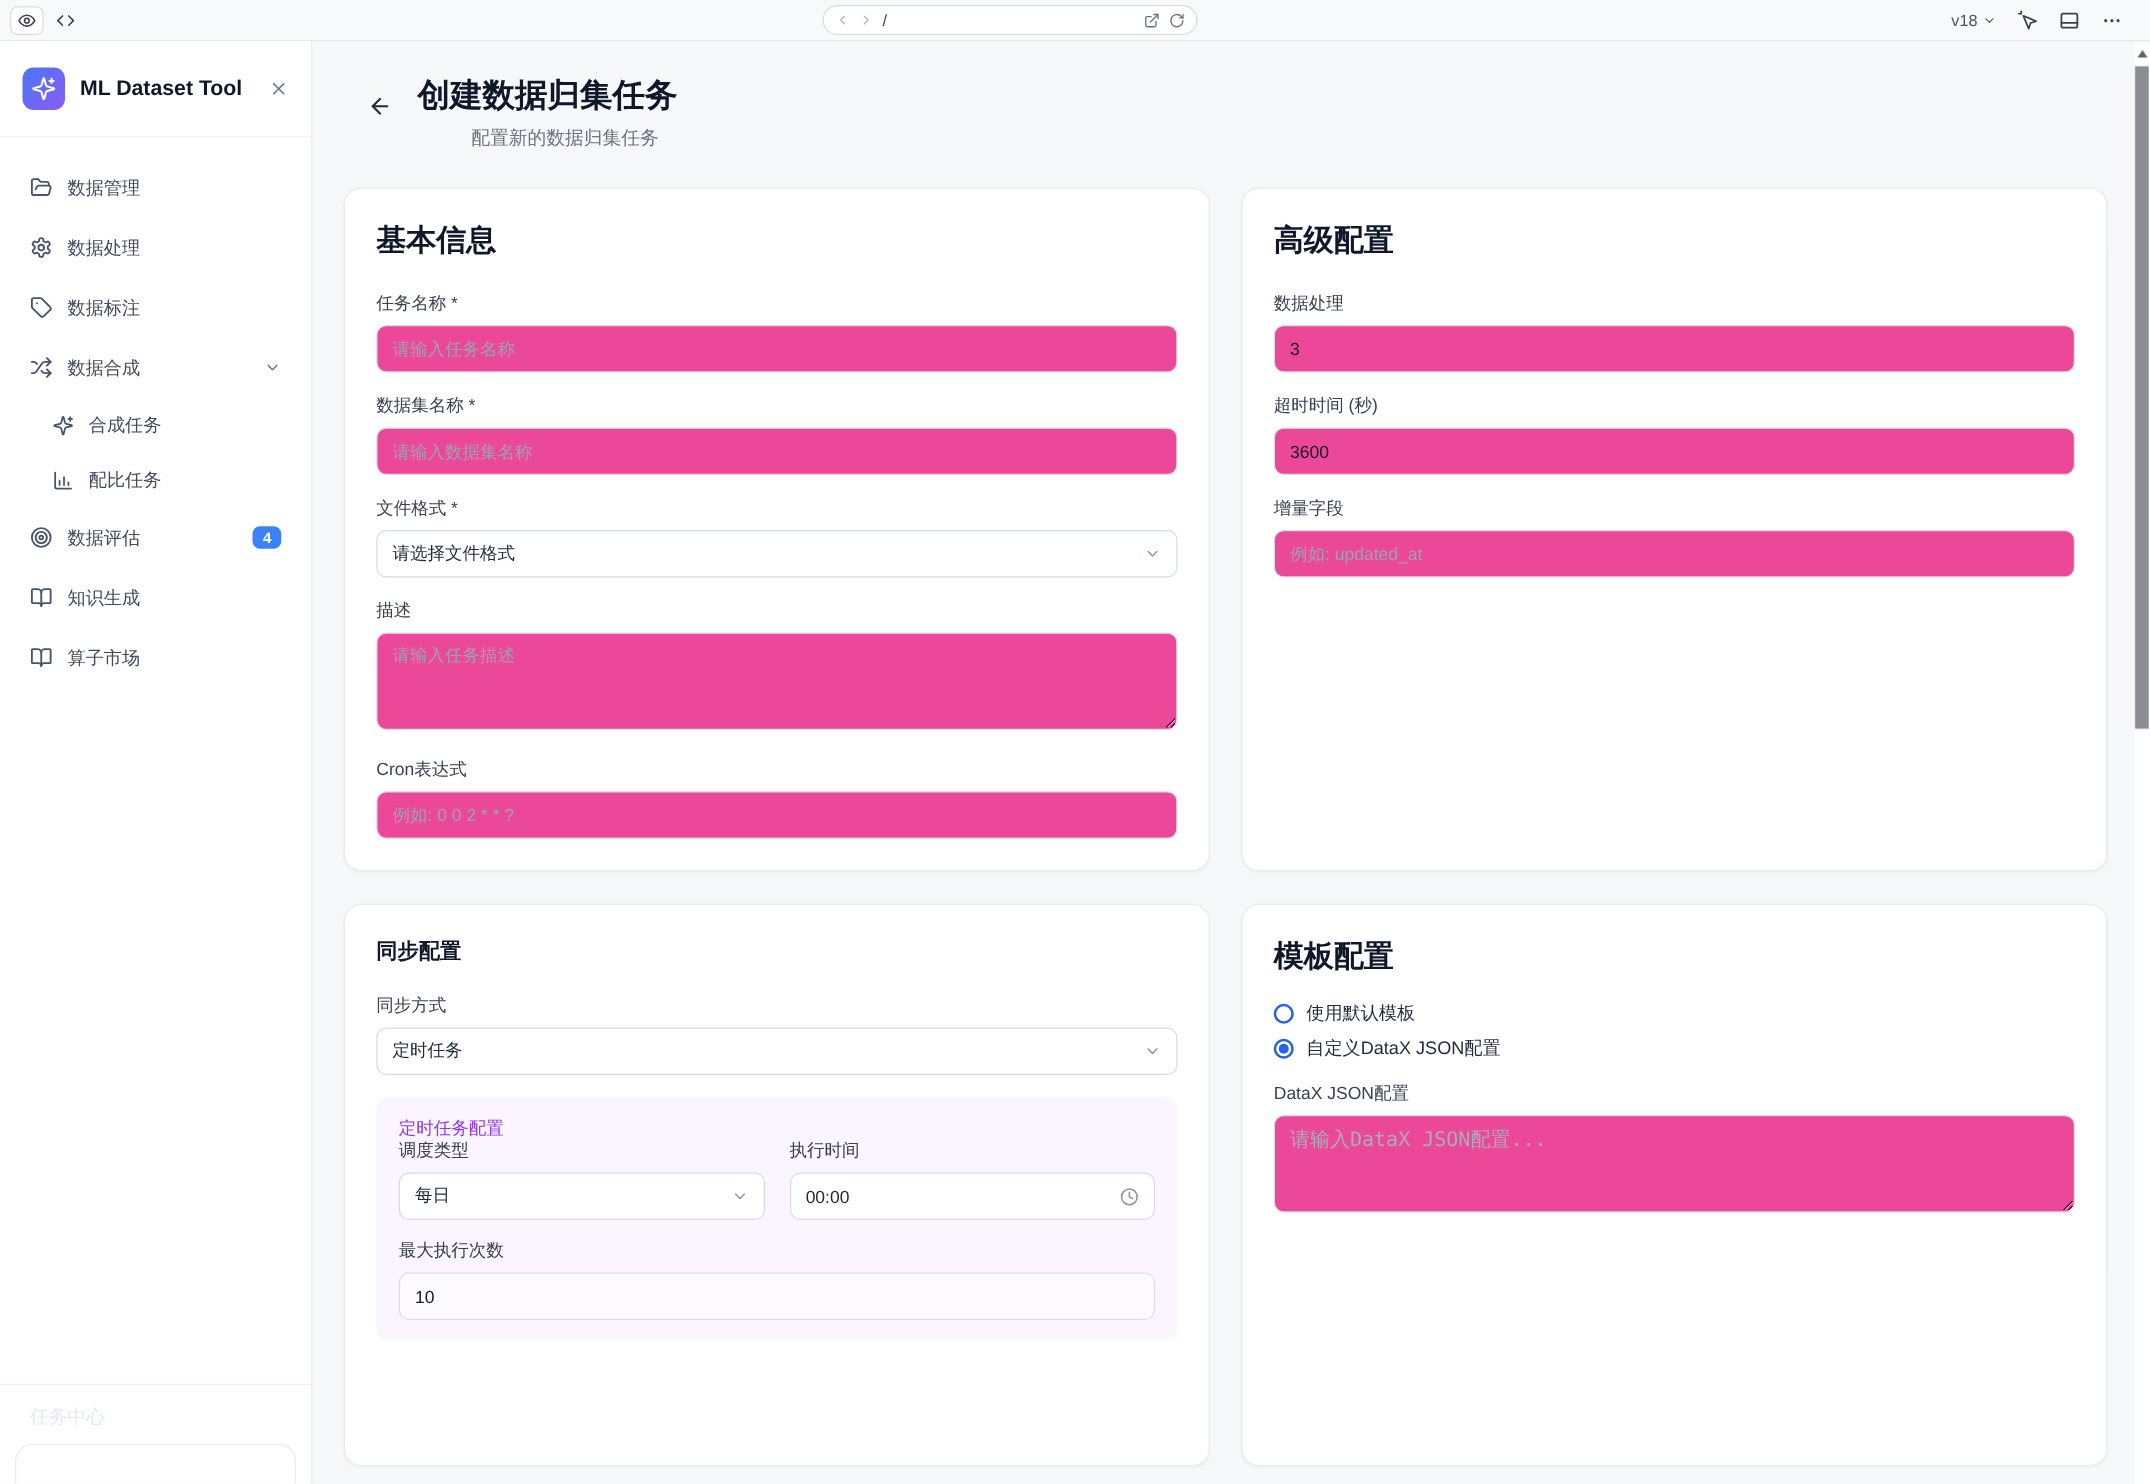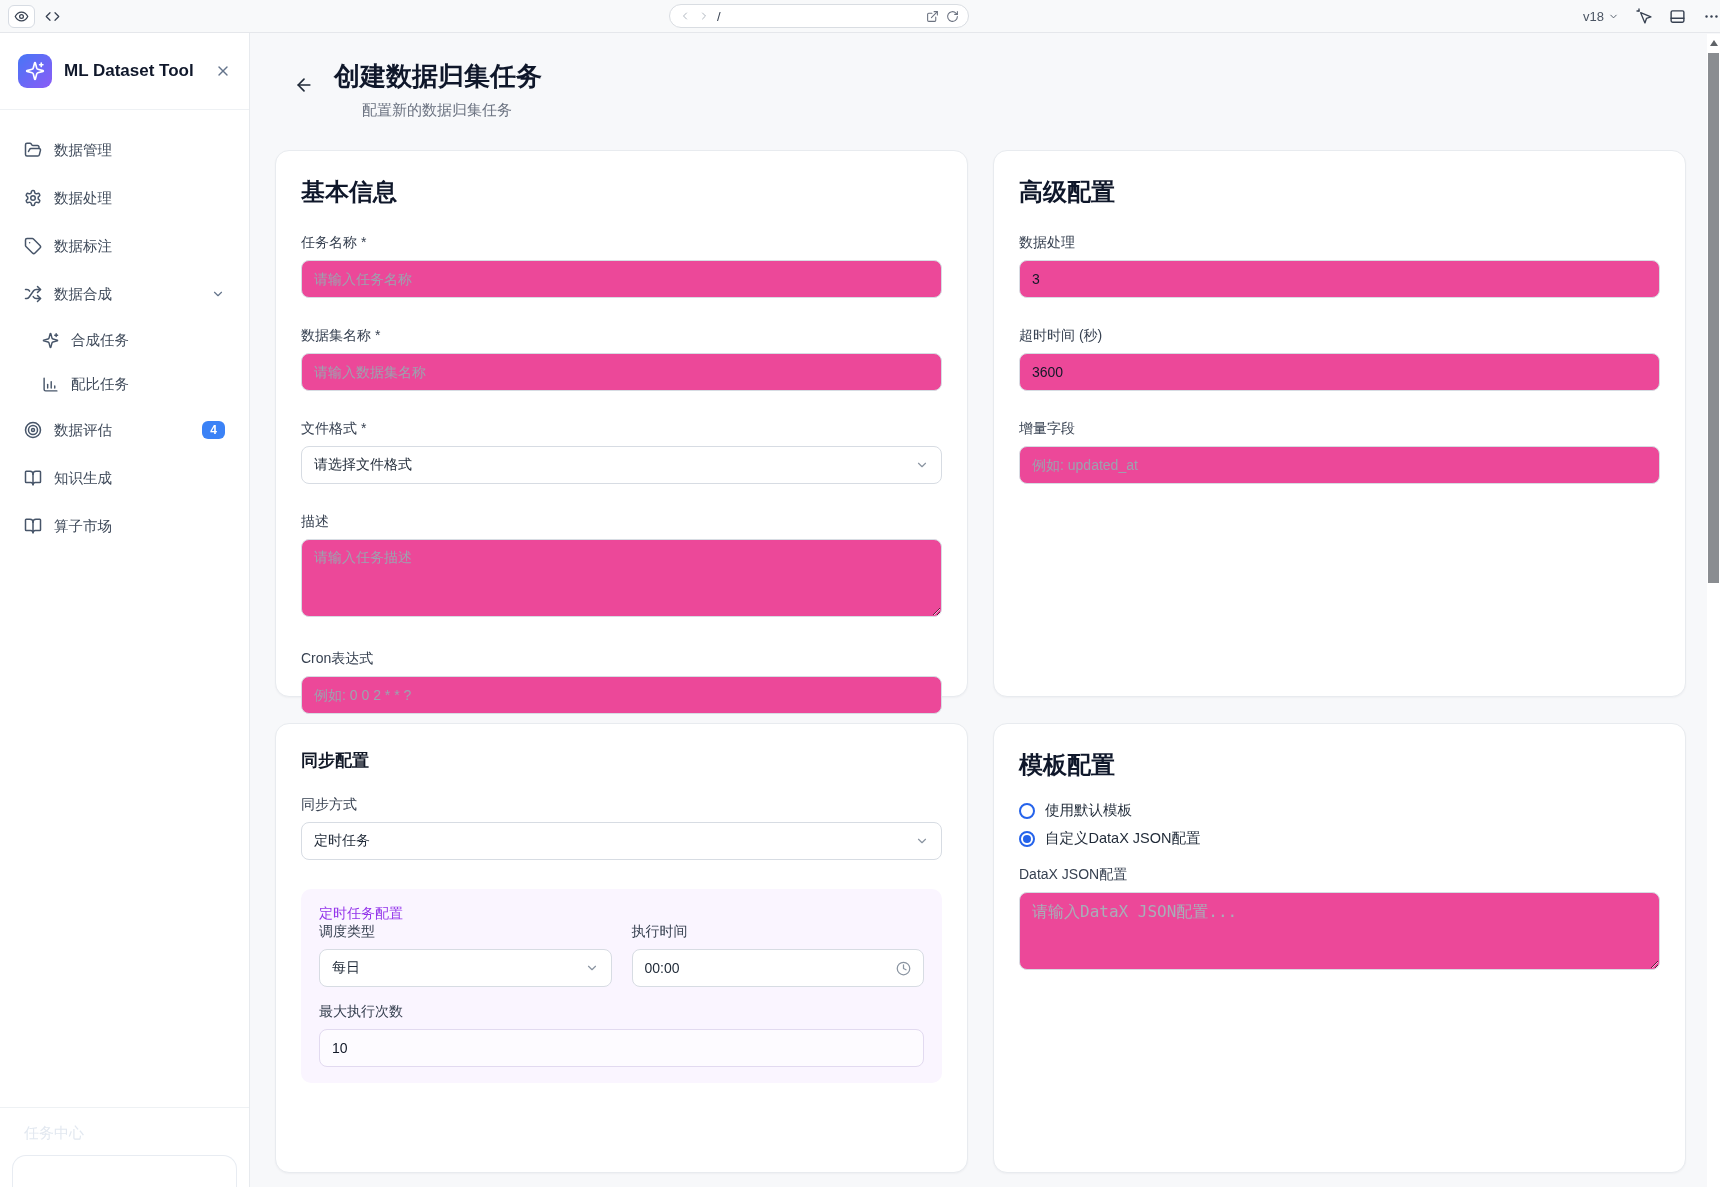--- a/index.html
+++ b/index.html
@@ -16,21 +16,21 @@
   .tb-btn { width:27px; height:23px; border-radius:6px; display:flex; align-items:center;
     justify-content:center; color:#374151; cursor:pointer; }
   .tb-btn.active { background:#ffffff; border:1px solid #d7dce3; }
   .url-pill { width:300px; height:24px; border:1px solid #d9dde2; background:#ffffff;
     border-radius:12px; display:flex; align-items:center; padding:0 9px; gap:7px;
     transform:translateX(-45px); }
   .url-nav { color:#b0b7c0; }
   .url-path { font-size:13px; color:#374151; flex:1; }
   .url-ic { color:#6b7280; cursor:pointer; }
   .tb-right { flex:1; display:flex; align-items:center; justify-content:flex-end;
-    gap:17px; color:#374151; }
+    gap:17px; padding-right:22px; color:#374151; }
   .ver { display:flex; align-items:center; gap:4px; font-size:13px; color:#4b5563; cursor:pointer; }
 
   
   .shell { display:flex; height:1154px; }
 
   
   .sidebar { width:250px; background:#ffffff; border-right:1px solid #e7eaee;
     position:relative; flex-shrink:0; }
   .side-head { height:77px; display:flex; align-items:center; gap:12px;
     padding:0 18px; border-bottom:1px solid #eef1f4; }
@@ -51,33 +51,33 @@
     border-radius:6px; padding:2px 8px; line-height:14px; }
   .chev { color:#64748b; }
   .side-foot { position:absolute; bottom:0; left:0; right:0;
     border-top:1px solid #eef1f4; padding:16px 12px 0; }
   .foot-label { color:#e2e8f0; font-size:15px; margin:0 0 12px 12px; }
   .foot-box { height:32px; border:1px solid #e8ecf2; border-bottom:none;
     border-radius:14px 14px 0 0; background:#ffffff; }
 
   
   .main { flex:1; padding:26px 34px 0 25px; overflow:hidden; }
-  .page-head { display:flex; gap:16px; padding-left:15px; margin-bottom:30px; }
+  .page-head { display:flex; gap:16px; padding-left:15px; margin-bottom:30px;text-align:center; }
   .back-btn { width:28px; height:28px; margin-top:12px; display:flex; align-items:center;
     justify-content:center; color:#1f2937; cursor:pointer; border-radius:6px; }
   .h1 { font-size:26px; font-weight:700; color:#0f172a; }
   .h1sub { font-size:15px; color:#6b7280; margin-top:7px;margin-left:28px; }
   .grid { display:grid; grid-template-columns:693px 693px; gap:26px 25px; }
   .card { background:#ffffff; border:1px solid #e8ebef; border-radius:14px;
     padding:25px; box-shadow:0 1px 2px rgba(16,24,40,.04); }
   .card.r1 { height:547px; }
   .card.r2 { height:450px; }
   .card-title { font-size:24px; font-weight:700; color:#0f172a; margin-bottom:26px; }
   .card-title.sm { font-size:17px; font-weight:600; color:#111827; margin-bottom:24px; }
-  .field { margin-bottom:29px; }
+  .field { margin-bottom:18px; }
   .flabel { display:block; font-size:14px; color:#374151; margin-bottom:8px; }
   .input { width:100%; height:38px; border:1px solid #d7dce3; border-radius:8px;
     padding:0 12px; font-size:14px; color:#111827; background:#ec4899; outline:none;
     font-family:"Liberation Sans","DejaVu Sans",sans-serif; }
   .input::placeholder { color:#9ca3af; }
   textarea.input { height:78px; padding:9px 12px; resize:both; }
   .selectbox { height:38px; border:1px solid #d7dce3; border-radius:8px; background:#ffffff;
     display:flex; align-items:center; justify-content:space-between; padding:0 12px;
     font-size:14px; color:#1f2937; cursor:pointer; }
   .selectbox .sbchev { color:#8a94a1; }

